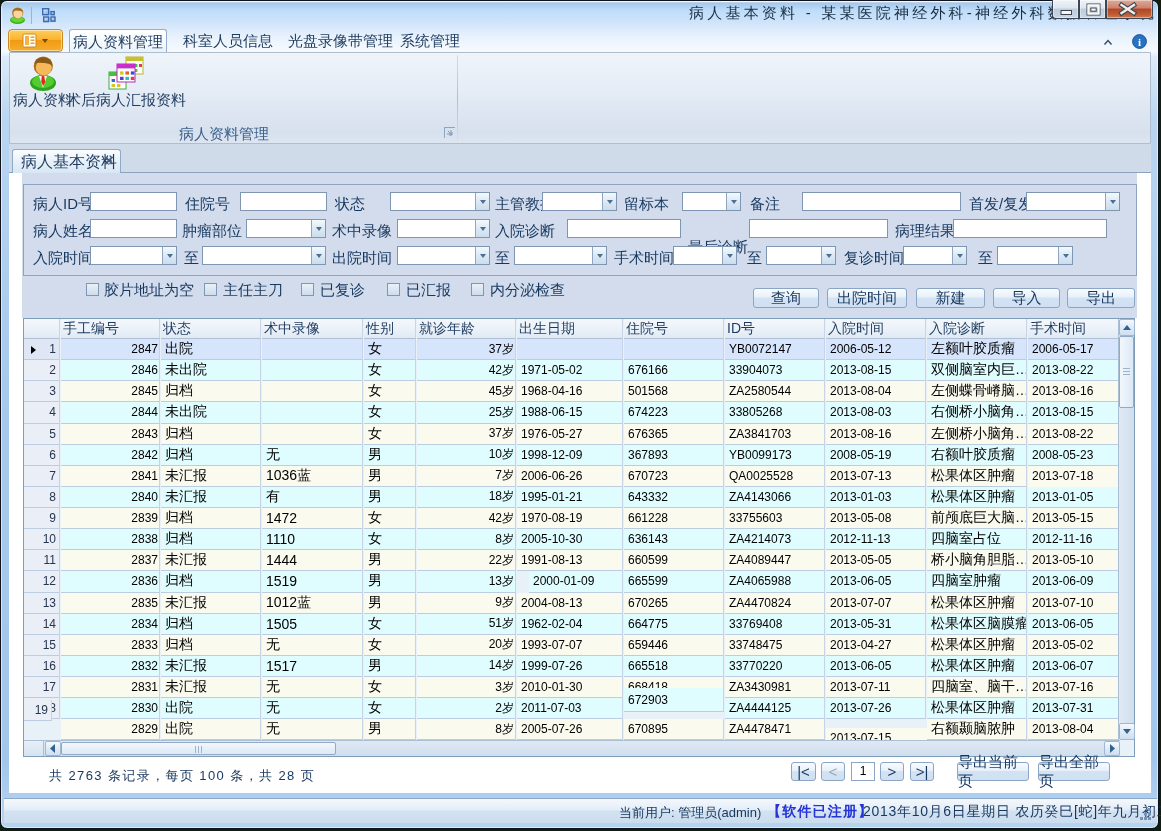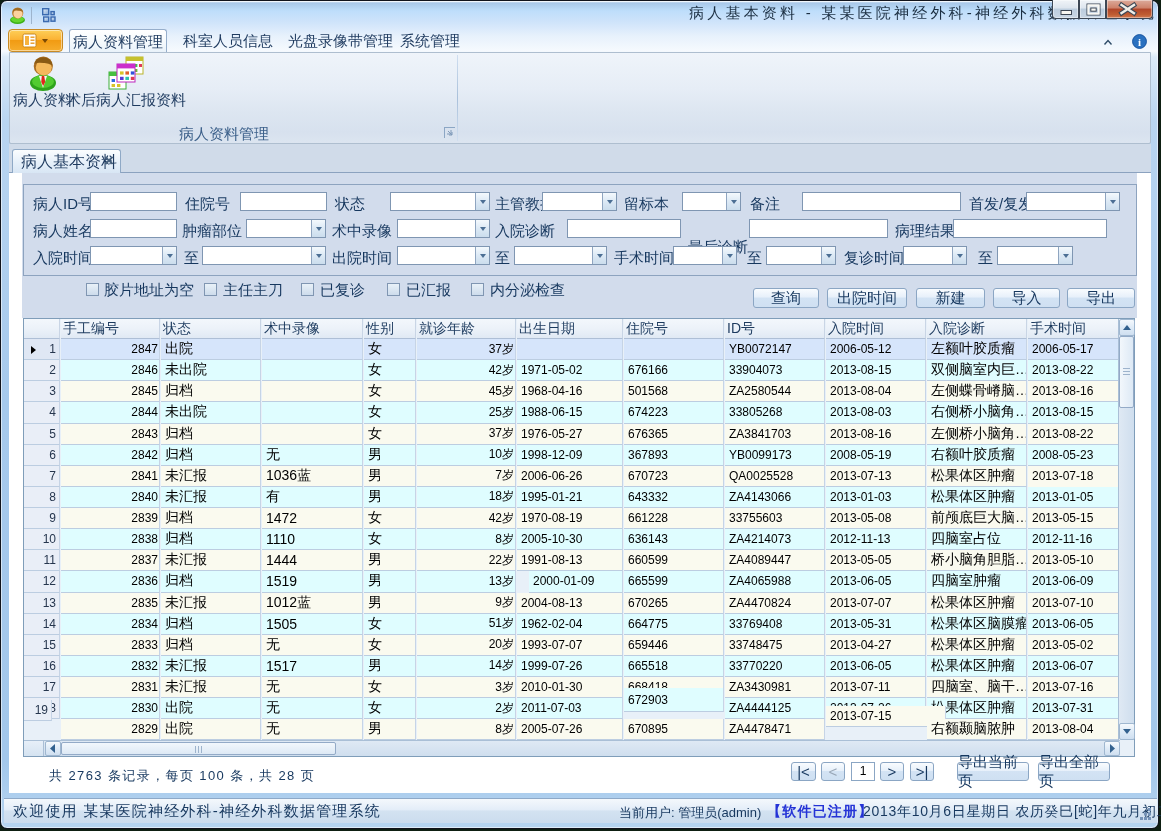--- a/index.html
+++ b/index.html
@@ -727,21 +727,21 @@
 <div class="dc odd " style="left:238px;top:400.3px;width:101px;height:21.13px">
       <span class="zh12">无</span>
     </div>
 <div class="dc odd " style="left:340px;top:400.3px;width:52px;height:21.13px">
       <span class="zh12">男</span>
     </div>
 <div class="dc odd ar" style="left:393px;top:400.3px;width:99px;height:21.13px">8岁</div>
 <div class="dc odd " style="left:493px;top:400.3px;width:106px;height:21.13px">2005-07-26</div>
 <div class="dc odd " style="left:600px;top:400.3px;width:100px;height:21.13px">670895</div>
 <div class="dc odd " style="left:701px;top:400.3px;width:100px;height:21.13px">ZA4478471</div>
-<div class="dc odd " style="left:802px;top:387px;width:120px;height:21.13px">2013-07-15</div>
+<div class="dc odd " style="left:802px;top:409px;width:120px;height:21.13px">2013-07-15</div>
 <div class="dc odd " style="left:903px;top:400.3px;width:100px;height:21.13px">
       <span class="zh12">右额颞脑脓肿</span>
     </div>
 <div class="dc odd " style="left:1004px;top:400.3px;width:91px;height:21.13px">2013-08-04</div>
  <div class="vsb">
       <div class="sbtn" style="top:0;"><svg width="14" height="15">
           <path d="M7 5 l4 5 l-8 0z" fill="#33618e"></path>
         </svg></div>
   <div class="sbtn" style="bottom:0;"><svg width="14" height="15">
           <path d="M3 5 l8 0 l-4 5z" fill="#33618e"></path>
@@ -774,21 +774,20 @@
     <span class="zh">&gt;|</span>
   </div>
 <div class="pbtn zhb" style="left:957px;top:762px;width:72px;height:19px">
     <span class="zh">导出当前页</span>
   </div>
 <div class="pbtn zhb" style="left:1038px;top:762px;width:72px;height:19px">
     <span class="zh">导出全部页</span>
   </div>
 
 <div class="sbar">
- <div class="flab zh" style="left:9px;top:5px;letter-spacing:1.2px">欢迎使用 某某医院神经外科-神经外科数据管理系统</div>
  <div class="flab" style="left:615px;top:7px;font-size:13px">当前用户: 管理员(admin)</div>
  <div class="flab" style="left:763px;top:6px;font-size:14px;letter-spacing:1.2px;color:#2433d6;font-weight:bold">【软件已注册】</div>
  <div class="flab" style="left:859px;top:6px;font-size:14px;letter-spacing:0.7px">2013年10月6日星期日 农历癸巳[蛇]年九月初二</div>
  <svg style="position:absolute;right:5px;bottom:3px" width="12" height="12">
       <g fill="#7593b8">
         <rect x="8" y="0" width="3" height="3"></rect>
         <rect x="8" y="4.5" width="3" height="3"></rect>
         <rect x="8" y="9" width="3" height="3"></rect>
         <rect x="4" y="4.5" width="3" height="3"></rect>
         <rect x="4" y="9" width="3" height="3"></rect>

